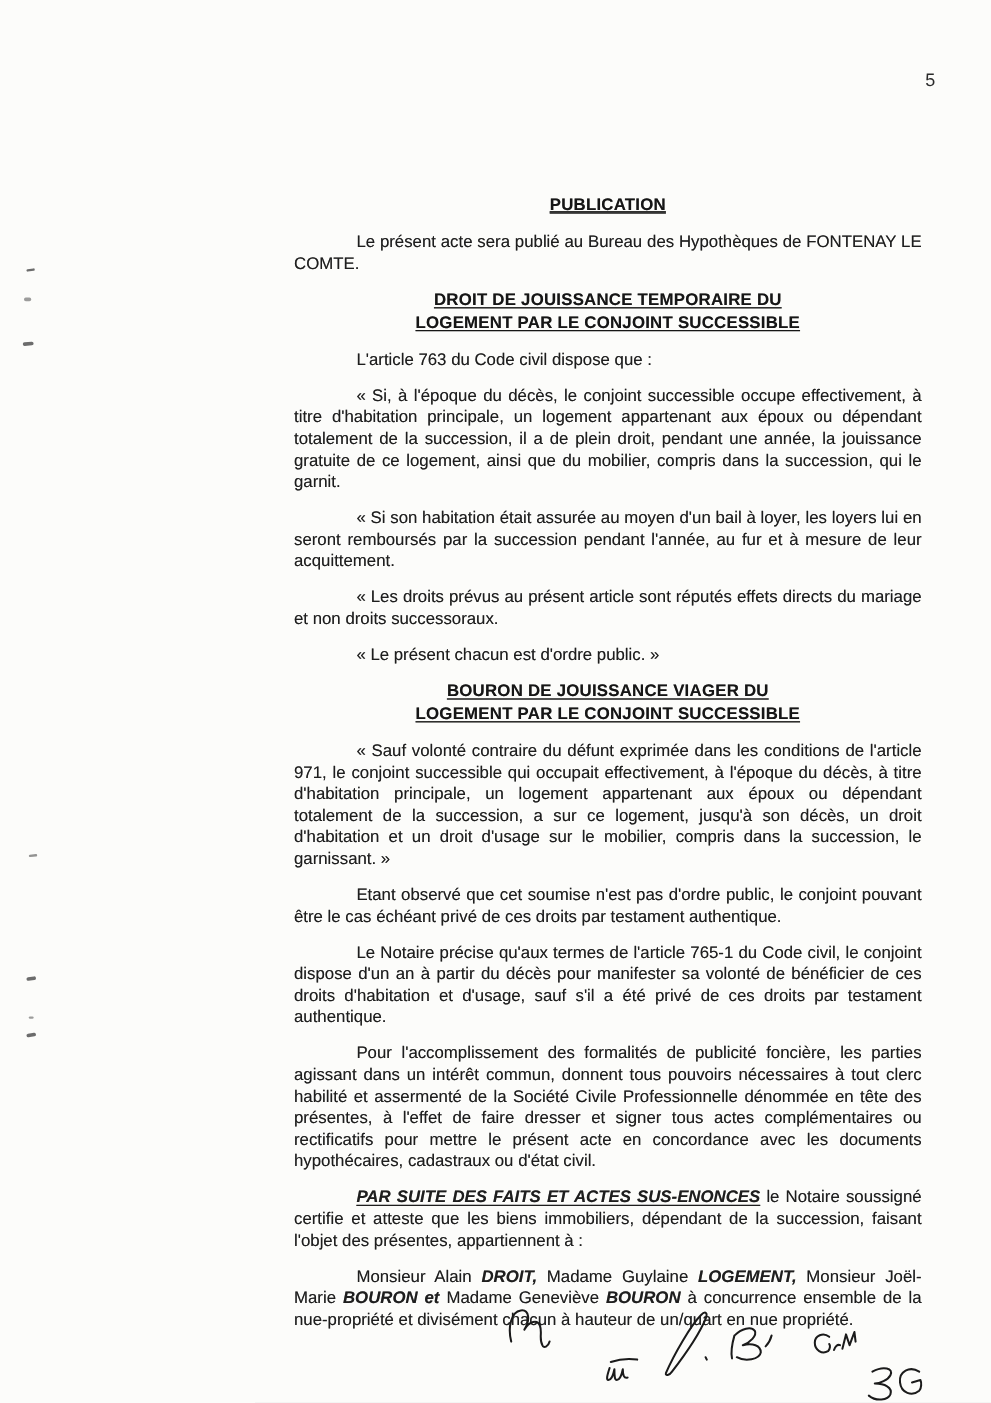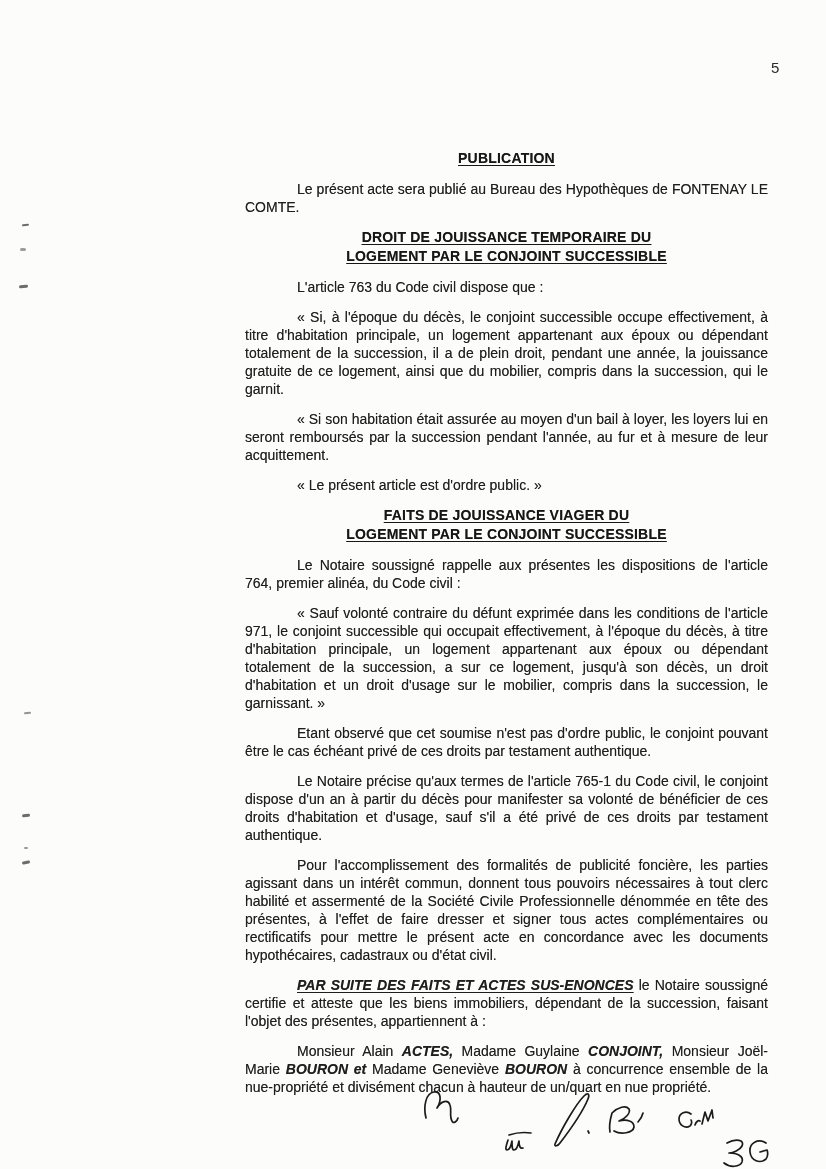--- a/index.html
+++ b/index.html
@@ -30,21 +30,21 @@
     text-shadow: 0 0 0.5px rgba(25,25,25,0.55);
   }
   .para { margin: 12px; text-indent: 52px; }
   .heading {
     margin: 12px 0 10px;
     text-align: center;
     font-weight: bold;
     text-indent: 0;
     color: #161616;
   }
-  .heading:first-child { margin-top: 4px; }
+  .heading:first-child { margin-top: 16px; text-decoration: underline; }
   .heading .hline { display: block; line-height: 19px; }
   .heading .hl {
     text-decoration: underline;
     text-underline-offset: 2px;
     letter-spacing: 0.2px;
   }
   .b { font-weight: bold; font-style: italic; }
   .u { text-decoration: underline; text-underline-offset: 2px; }
   .scan-mark {
     position: absolute;
@@ -79,32 +79,32 @@
         <div class="hline"><span class="hl">PUBLICATION</span></div>
       </div>
       <p class="para"><span>Le présent acte sera publié au Bureau des Hypothèques de FONTENAY LE COMTE.</span></p>
       <div class="heading">
         <div class="hline"><span class="hl">DROIT DE JOUISSANCE TEMPORAIRE DU</span></div>
         <div class="hline"><span class="hl">LOGEMENT PAR LE CONJOINT SUCCESSIBLE</span></div>
       </div>
       <p class="para"><span>L'article 763 du Code civil dispose que :</span></p>
       <p class="para"><span>« Si, à l'époque du décès, le conjoint successible occupe effectivement, à titre d'habitation principale, un logement appartenant aux époux ou dépendant totalement de la succession, il a de plein droit, pendant une année, la jouissance gratuite de ce logement, ainsi que du mobilier, compris dans la succession, qui le garnit.</span></p>
       <p class="para"><span>« Si son habitation était assurée au moyen d'un bail à loyer, les loyers lui en seront remboursés par la succession pendant l'année, au fur et à mesure de leur acquittement.</span></p>
-      <p class="para"><span>« Le présent article est d'ordre public. »</span></p>
+      <p class="para"><span>« Les droits prévus au présent article sont réputés effets directs du mariage et non droits successoraux.</span></p>
+      <p class="para"><span>« Le présent chacun est d'ordre public. »</span></p>
       <div class="heading">
-        <div class="hline"><span class="hl">FAITS DE JOUISSANCE VIAGER DU</span></div>
+        <div class="hline"><span class="hl">BOURON DE JOUISSANCE VIAGER DU</span></div>
         <div class="hline"><span class="hl">LOGEMENT PAR LE CONJOINT SUCCESSIBLE</span></div>
       </div>
-      <p class="para"><span>Le Notaire soussigné rappelle aux présentes les dispositions de l'article 764, premier alinéa, du Code civil :</span></p>
       <p class="para"><span>« Sauf volonté contraire du défunt exprimée dans les conditions de l'article 971, le conjoint successible qui occupait effectivement, à l'époque du décès, à titre d'habitation principale, un logement appartenant aux époux ou dépendant totalement de la succession, a sur ce logement, jusqu'à son décès, un droit d'habitation et un droit d'usage sur le mobilier, compris dans la succession, le garnissant. »</span></p>
       <p class="para"><span>Etant observé que cet soumise n'est pas d'ordre public, le conjoint pouvant être le cas échéant privé de ces droits par testament authentique.</span></p>
       <p class="para"><span>Le Notaire précise qu'aux termes de l'article 765-1 du Code civil, le conjoint dispose d'un an à partir du décès pour manifester sa volonté de bénéficier de ces droits d'habitation et d'usage, sauf s'il a été privé de ces droits par testament authentique.</span></p>
       <p class="para"><span>Pour l'accomplissement des formalités de publicité foncière, les parties agissant dans un intérêt commun, donnent tous pouvoirs nécessaires à tout clerc habilité et assermenté de la Société Civile Professionnelle dénommée en tête des présentes, à l'effet de faire dresser et signer tous actes complémentaires ou rectificatifs pour mettre le présent acte en concordance avec les documents hypothécaires, cadastraux ou d'état civil.</span></p>
       <p class="para"><span class="b u">PAR SUITE DES FAITS ET ACTES SUS-ENONCES</span><span> le Notaire soussigné certifie et atteste que les biens immobiliers, dépendant de la succession, faisant l'objet des présentes, appartiennent à :</span></p>
-      <p class="para"><span>Monsieur Alain </span><span class="b">ACTES,</span><span> Madame Guylaine </span><span class="b">CONJOINT,</span><span> Monsieur Joël-Marie </span><span class="b">BOURON et</span><span> Madame Geneviève </span><span class="b">BOURON</span><span> à concurrence ensemble de la nue-propriété et divisément chacun à hauteur de un/quart en nue propriété.</span></p>
+      <p class="para"><span>Monsieur Alain </span><span class="b">DROIT,</span><span> Madame Guylaine </span><span class="b">LOGEMENT,</span><span> Monsieur Joël-Marie </span><span class="b">BOURON et</span><span> Madame Geneviève </span><span class="b">BOURON</span><span> à concurrence ensemble de la nue-propriété et divisément chacun à hauteur de un/quart en nue propriété.</span></p>
     </div>
 
   <div class="scan-mark" style="left:22px;top:224px;width:7px;height:2px;transform:rotate(-8deg);"></div>
   <div class="scan-mark" style="left:20px;top:248px;width:6px;height:3px;opacity:.5;"></div>
   <div class="scan-mark" style="left:19px;top:285px;width:9px;height:3px;transform:rotate(-5deg);"></div>
   <div class="scan-mark" style="left:24px;top:712px;width:7px;height:2px;opacity:.55;transform:rotate(-6deg);"></div>
   <div class="scan-mark" style="left:22px;top:814px;width:8px;height:2.5px;transform:rotate(-8deg);"></div>
   <div class="scan-mark" style="left:24px;top:847px;width:4px;height:2px;opacity:.5;"></div>
   <div class="scan-mark" style="left:22px;top:861px;width:8px;height:2.5px;transform:rotate(-10deg);"></div>
 

